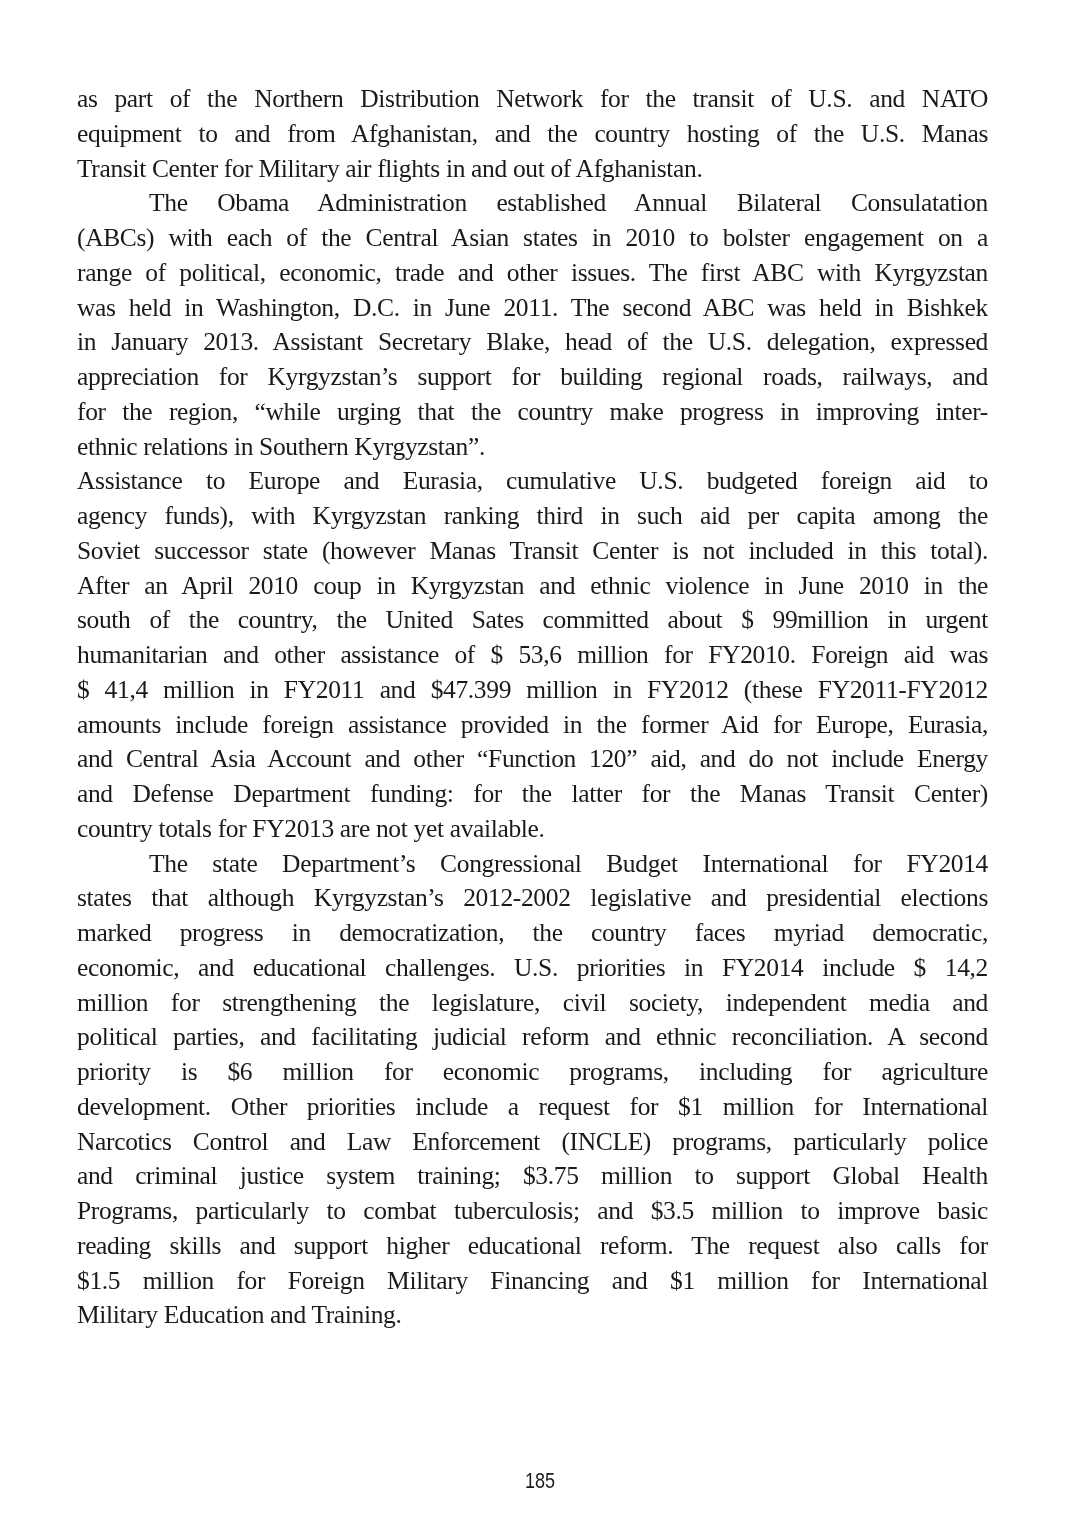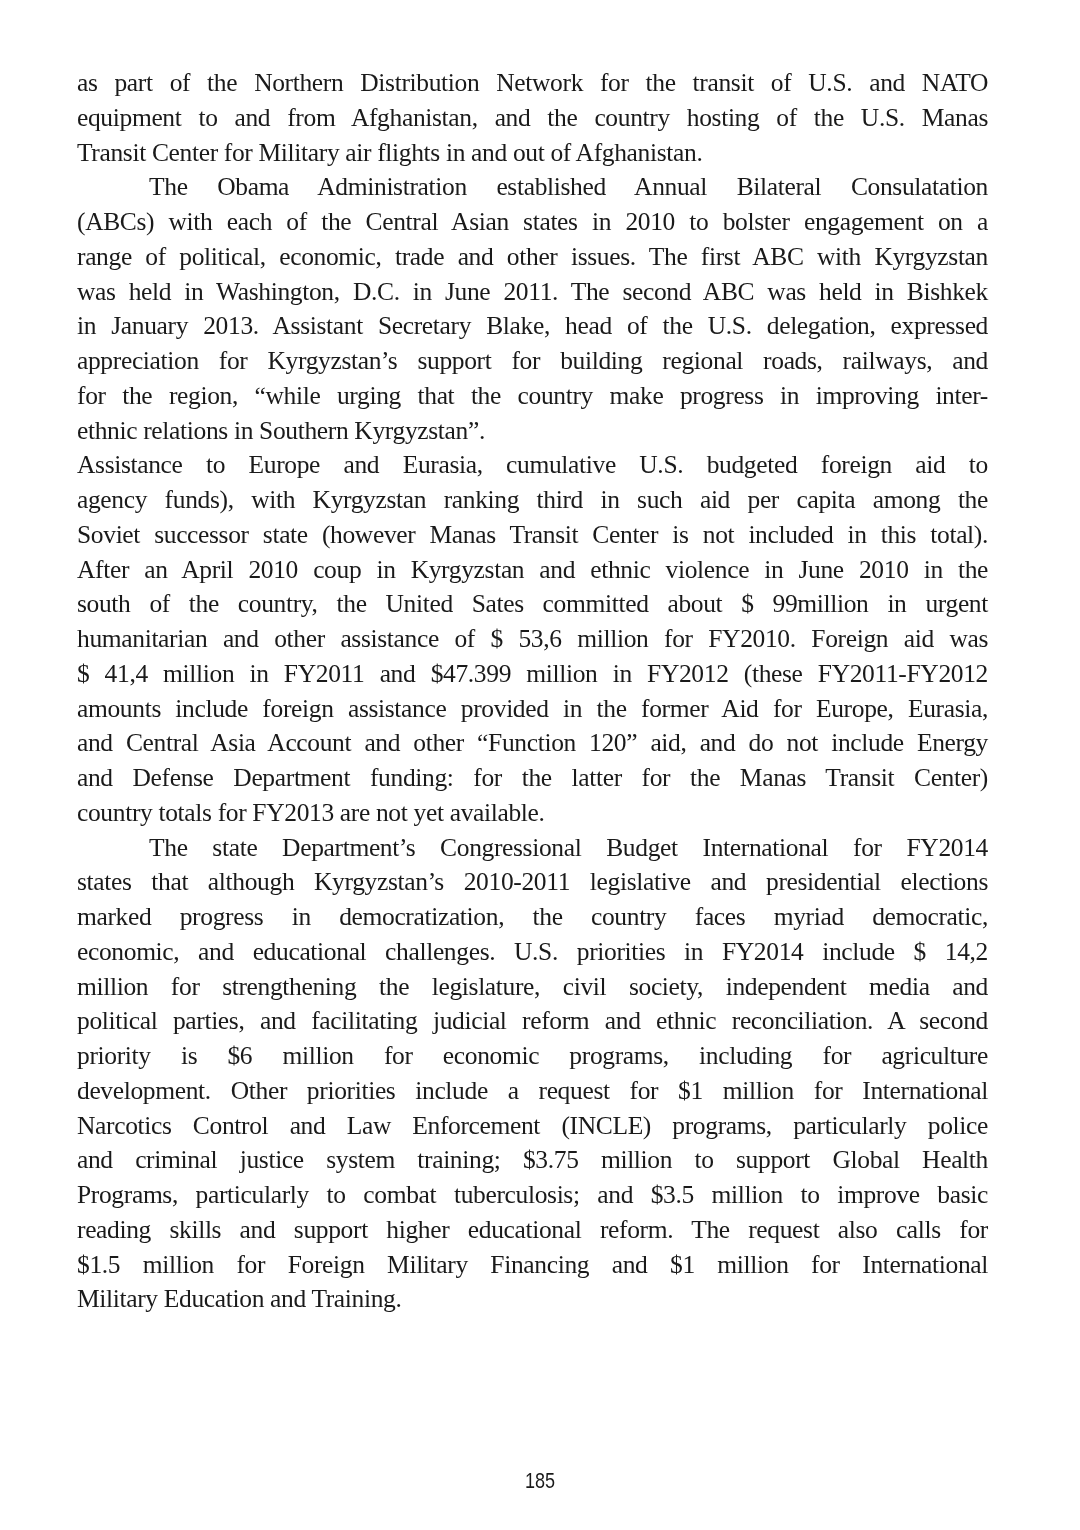--- a/index.html
+++ b/index.html
@@ -34,20 +34,21 @@
     }
     .line.indent {
       padding-left: 72px;
     }
     .line.last {
       text-align-last: left;
     }
     .line span.t {
       display: inline-block;
       width: 100%;
+      margin-top: 16px;
     }
     .page-number {
       position: absolute;
       left: 0;
       width: 1080px;
       top: 1468px;
       text-align: center;
       font-family: "Liberation Sans", "DejaVu Sans", sans-serif;
       font-size: 22px;
       transform: scaleX(0.82);
@@ -81,21 +82,21 @@
       <div class="line"><span class="t">south of the country, the United Sates committed about $ 99million in urgent</span></div>
       <div class="line"><span class="t">humanitarian and other assistance of $ 53,6 million for FY2010. Foreign aid was</span></div>
       <div class="line"><span class="t">$ 41,4 million in FY2011 and $47.399 million in FY2012 (these FY2011-FY2012</span></div>
       <div class="line"><span class="t">amounts include foreign assistance provided in the former Aid for Europe, Eurasia,</span></div>
       <div class="line"><span class="t">and Central Asia Account and other “Function 120” aid, and do not include Energy</span></div>
       <div class="line"><span class="t">and Defense Department funding: for the latter for the Manas Transit Center)</span></div>
       <div class="line last"><span class="t">country totals for FY2013 are not yet available.</span></div>
     </div>
     <div>
       <div class="line indent"><span class="t">The state Department’s Congressional Budget International for FY2014</span></div>
-      <div class="line"><span class="t">states that although Kyrgyzstan’s 2010-2011 legislative and presidential elections</span></div>
+      <div class="line"><span class="t">states that although Kyrgyzstan’s 2012-2002 legislative and presidential elections</span></div>
       <div class="line"><span class="t">marked progress in democratization, the country faces myriad democratic,</span></div>
       <div class="line"><span class="t">economic, and educational challenges. U.S. priorities in FY2014 include $ 14,2</span></div>
       <div class="line"><span class="t">million for strengthening the legislature, civil society, independent media and</span></div>
       <div class="line"><span class="t">political parties, and facilitating judicial reform and ethnic reconciliation. A second</span></div>
       <div class="line"><span class="t">priority is $6 million for economic programs, including for agriculture</span></div>
       <div class="line"><span class="t">development. Other priorities include a request for $1 million for International</span></div>
       <div class="line"><span class="t">Narcotics Control and Law Enforcement (INCLE) programs, particularly police</span></div>
       <div class="line"><span class="t">and criminal justice system training; $3.75 million to support Global Health</span></div>
       <div class="line"><span class="t">Programs, particularly to combat tuberculosis; and $3.5 million to improve basic</span></div>
       <div class="line"><span class="t">reading skills and support higher educational reform. The request also calls for</span></div>

